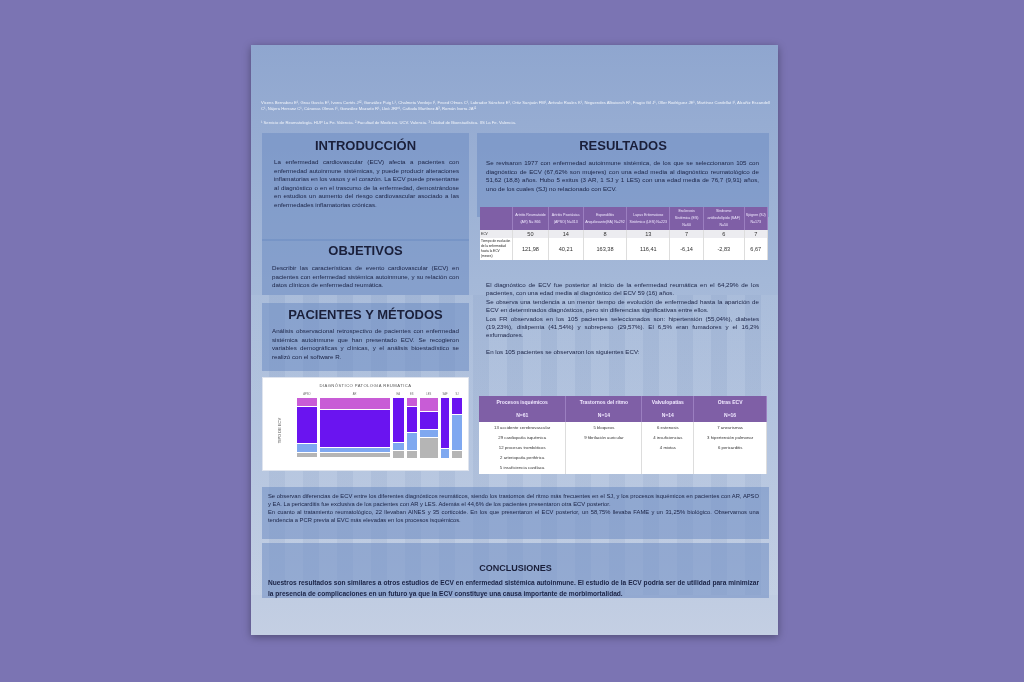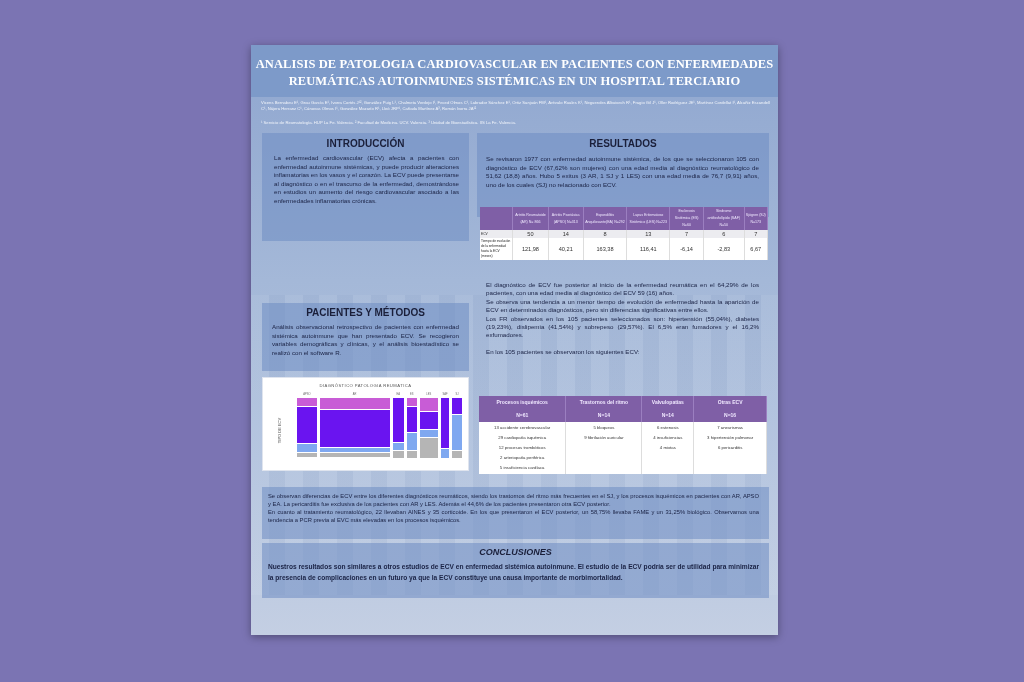--- a/index.html
+++ b/index.html
@@ -4,21 +4,21 @@
 <style>
   html,body{margin:0;padding:0;}
   body{width:1024px;height:682px;background:#7b74b3;position:relative;overflow:hidden;font-family:"Liberation Sans",sans-serif;}
   .poster{position:absolute;left:251px;top:45px;width:527px;height:590px;background:linear-gradient(180deg,#8fa6cf 0%,#a4b8d8 40%,#b2c3de 70%,#c4cfe3 100%);box-shadow:0 2px 8px rgba(0,0,0,.35);overflow:hidden;}
   .bgdeco{position:absolute;left:0;top:250px;width:100%;height:300px;background:repeating-linear-gradient(90deg,rgba(255,255,255,.08) 0 18px,rgba(120,140,180,.12) 18px 34px);opacity:.7;}
   .title-band{position:absolute;left:0;top:0;width:100%;height:52px;background:#7d9ac9;}
   .title{position:absolute;left:0;top:11px;width:100%;text-align:center;color:#fff;font-family:"Liberation Serif",serif;font-weight:bold;font-size:12.5px;line-height:17px;letter-spacing:.1px;}
   .authors{position:absolute;left:10px;top:55px;width:510px;color:#f2f5fb;font-size:4.2px;line-height:6px;}
   .affil{position:absolute;left:10px;top:75px;width:510px;color:#f2f5fb;font-size:4.2px;}
   .box{position:absolute;background:rgba(110,140,195,.55);}
-  .box h2{margin:0;text-align:center;font-size:10px;font-weight:bold;color:#1a1f3a;}
+  .box h2{margin:0;text-align:center;font-size:13px;font-weight:bold;color:#1a1f3a;}
   .box p{margin:0;font-size:6.2px;line-height:8.6px;color:#1a2244;text-align:justify;}
   #intro{left:11px;top:88px;width:207px;height:108px;}
   #intro h2{padding-top:5px;}
   #intro p{padding:5px 10px 0 12px;}
   #obj{left:11px;top:194px;width:207px;height:56px;}
   #obj h2{padding-top:4px;}
   #obj p{padding:6px 10px 0 10px;}
   #met{left:11px;top:258px;width:207px;height:68px;}
   #met h2{padding-top:4px;}
   #met p{padding:5px 10px 0 10px;}
@@ -38,45 +38,46 @@
   #tbl1 td.rh{font-size:3.2px;text-align:left;line-height:5px;color:#222;width:30px;}
   #tbl1 tr.r1 td{background:#ececf0;}
   #res2{position:absolute;left:226px;top:230px;width:292px;height:110px;}
   #res2 p{padding:6px 10px 0 9px;font-size:6.2px;line-height:8.4px;color:#1a2244;margin:0;text-align:justify;}
   #tbl2{position:absolute;left:228px;top:351px;width:288px;background:#fff;}
   #tbl2 th{background:#7f5fa6;color:#f0e8ff;font-size:5px;font-weight:bold;line-height:11px;text-align:center;border-right:1px solid #9b7fc0;}
   #tbl2 td{vertical-align:top;font-size:4.3px;line-height:10px;text-align:center;color:#333;border-right:1px solid #ddd;padding-top:1px;height:50px;}
   #disc{left:11px;top:442px;width:507px;height:52px;}
   #disc p{padding:5px 10px 0 6px;font-size:5.8px;line-height:8px;}
   #concl{left:11px;top:498px;width:507px;height:55px;}
-  #concl h2{padding-top:4px;font-size:9px;font-style:italic;}
+  #concl h2{padding-top:20px;font-size:9px;}
   #concl p{padding:5px 10px 0 6px;font-weight:bold;font-size:6.6px;line-height:10.5px;}
   .footer{position:absolute;left:0;top:556px;width:100%;height:34px;background:linear-gradient(180deg,#b9cbe6 0%,#c9d6ea 50%,#5d6a58 88%,#38412f 100%);}
   .logo-l{position:absolute;left:6px;top:5px;width:56px;height:24px;background:repeating-linear-gradient(90deg,#f2c552 0 6px,#f7de93 6px 9px);}
   .logo-lafe{position:absolute;left:64px;top:3px;width:32px;height:28px;background:#fff;color:#2a5aa8;font-weight:bold;font-size:11px;text-align:center;line-height:18px;}
   .logo-lafe small{display:block;font-size:3px;line-height:3px;color:#2a5aa8;font-weight:normal;}
   .bldg{position:absolute;bottom:6px;background:#eef0f3;border-top:2px solid #c9ccd2;}
   .logo-r{position:absolute;right:4px;top:4px;width:56px;height:26px;background:#fff;}
   .logo-r .sq{position:absolute;left:3px;top:2px;width:22px;height:22px;background:#1f4fa0;color:#fff;font-size:6px;font-weight:bold;text-align:center;line-height:14px;}
   .logo-r .circ{position:absolute;left:36px;top:3px;width:12px;height:12px;border-radius:50%;border:1px solid #7a8aa8;font-size:4px;text-align:center;line-height:12px;color:#556;}
 </style>
 </head>
 <body>
 
 <div class="poster">
   <div class="bgdeco"></div>
-  <div class="title-band">
-    <div class="title">ANALISIS DE PATOLOGIA CARDIOVASCULAR EN PACIENTES CON ENFERMEDADES REUMÁTICAS AUTOINMUNES SISTÉMICAS EN UN HOSPITAL TERCIARIO</div>
-  </div>
   <div class="authors">Vicens Bernabeu E¹, Grau García E¹, Ivorra Cortés J¹², González Puig L¹, Chalmeta Verdejo I¹, Feced Olmos C¹, Labrador Sánchez E¹, Ortiz Sanjuán FM¹, Arévalo Ruales K¹, Negueroles Albuixech R¹, Fragio Gil J¹, Oller Rodríguez JE¹, Martínez Cordellat I¹, Alcañiz Escandell C¹, Nájera Herranz C¹, Cánovas Olmos I¹, González Mazarío R¹, Lleó JRP¹, Cañada Martínez A³, Román Ivorra JA¹²</div>
   <div class="affil">¹ Servicio de Reumatología. HUP La Fe. Valencia. ² Facultad de Medicina. UCV. Valencia. ³ Unidad de Bioestadística. IIS La Fe. Valencia.</div>
 
   <div class="box" id="intro">
     <h2>INTRODUCCIÓN</h2>
     <p>La enfermedad cardiovascular (ECV) afecta a pacientes con enfermedad autoinmune sistémicas, y puede producir alteraciones inflamatorias en los vasos y el corazón. La ECV puede presentarse al diagnóstico o en el trascurso de la enfermedad, demostrándose en estudios un aumento del riesgo cardiovascular asociado a las enfermedades inflamatorias crónicas.</p>
+  </div>
+  <div class="box" id="obj">
+    <h2>OBJETIVOS</h2>
+    <p>Describir las características de evento cardiovascular (ECV) en pacientes con enfermedad sistémica autoinmune, y su relación con datos clínicos de enfermedad reumática.</p>
   </div>
   <div class="box" id="met">
     <h2>PACIENTES Y MÉTODOS</h2>
     <p>Análisis observacional retrospectivo de pacientes con enfermedad sistémica autoinmune que han presentado ECV. Se recogieron variables demográficas y clínicas, y el análisis bioestadístico se realizó con el software R.</p>
   </div>
 
   <div id="chartbox">
     <div class="chart-title">DIAGNÓSTICO PATOLOGÍA REUMÁTICA</div>
     <div class="y-label">TIPO DE ECV</div>
     <div id="mosaic"></div>

